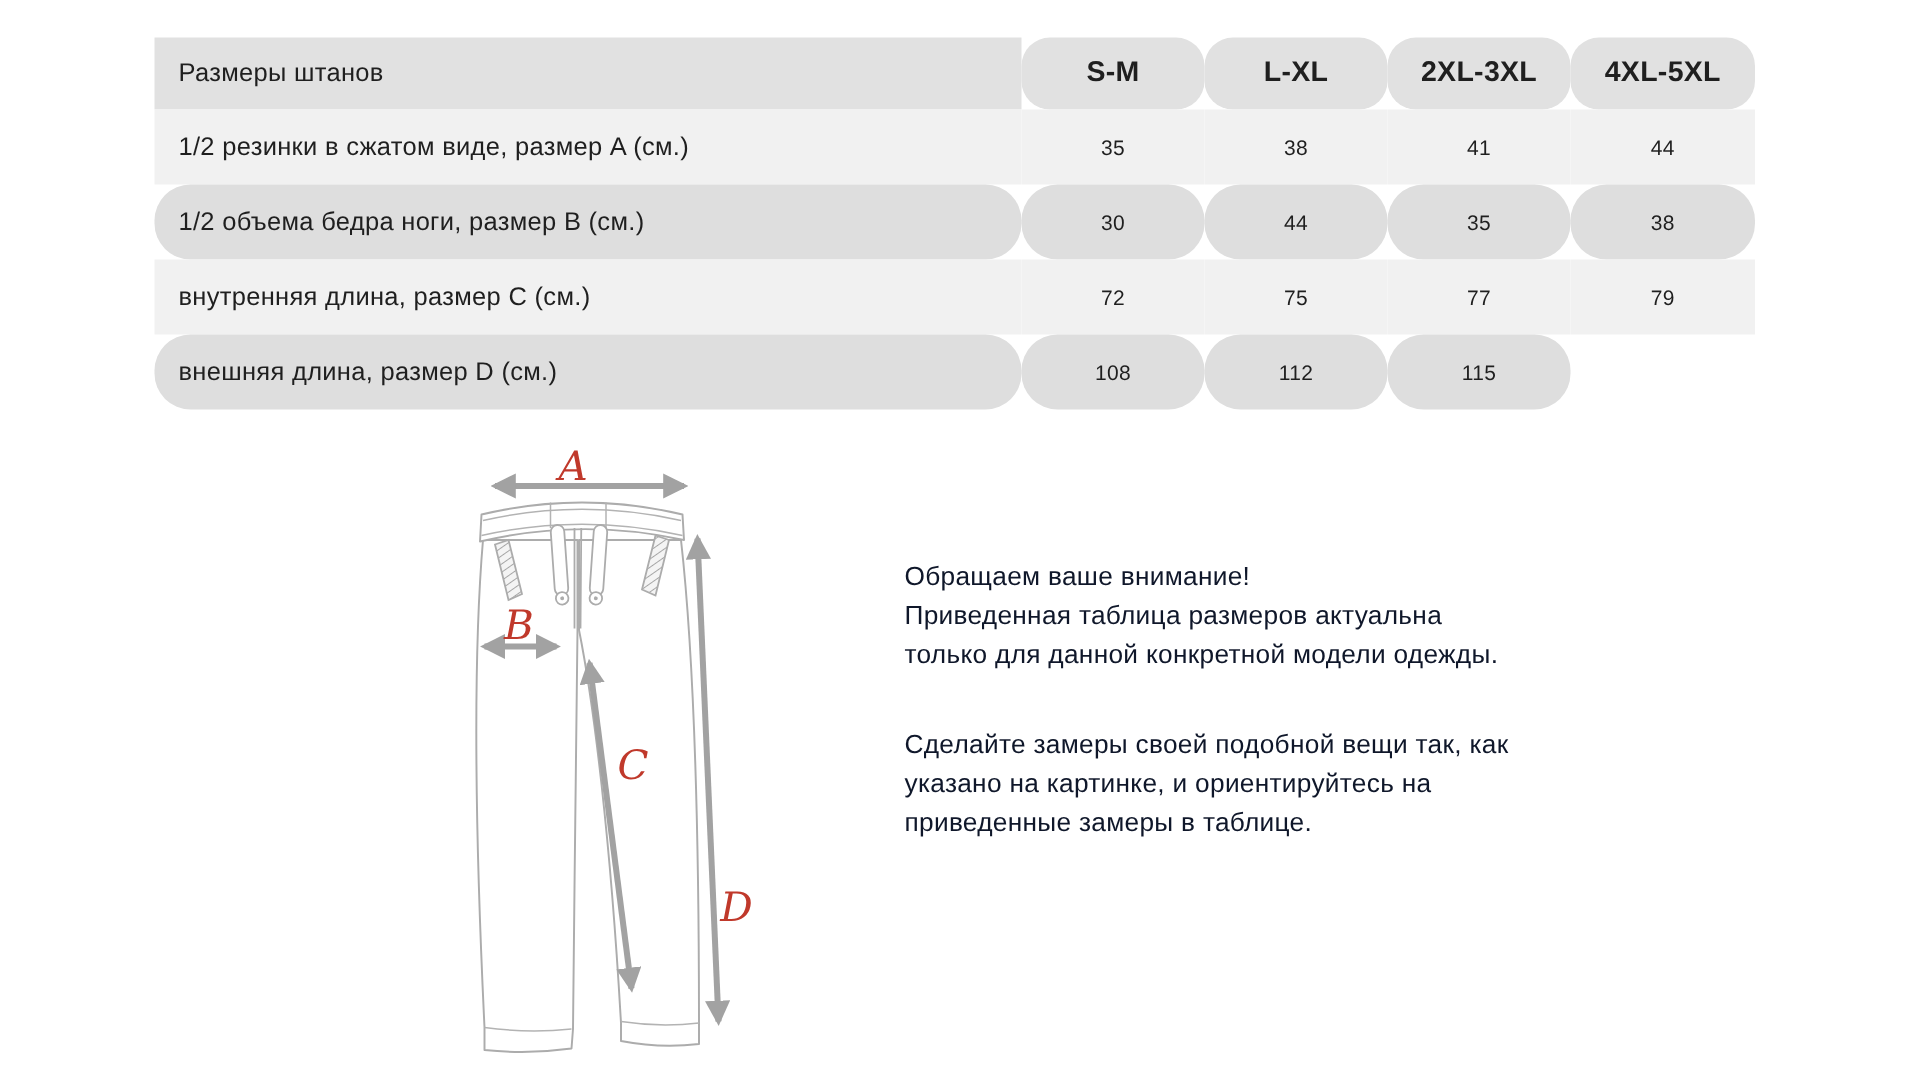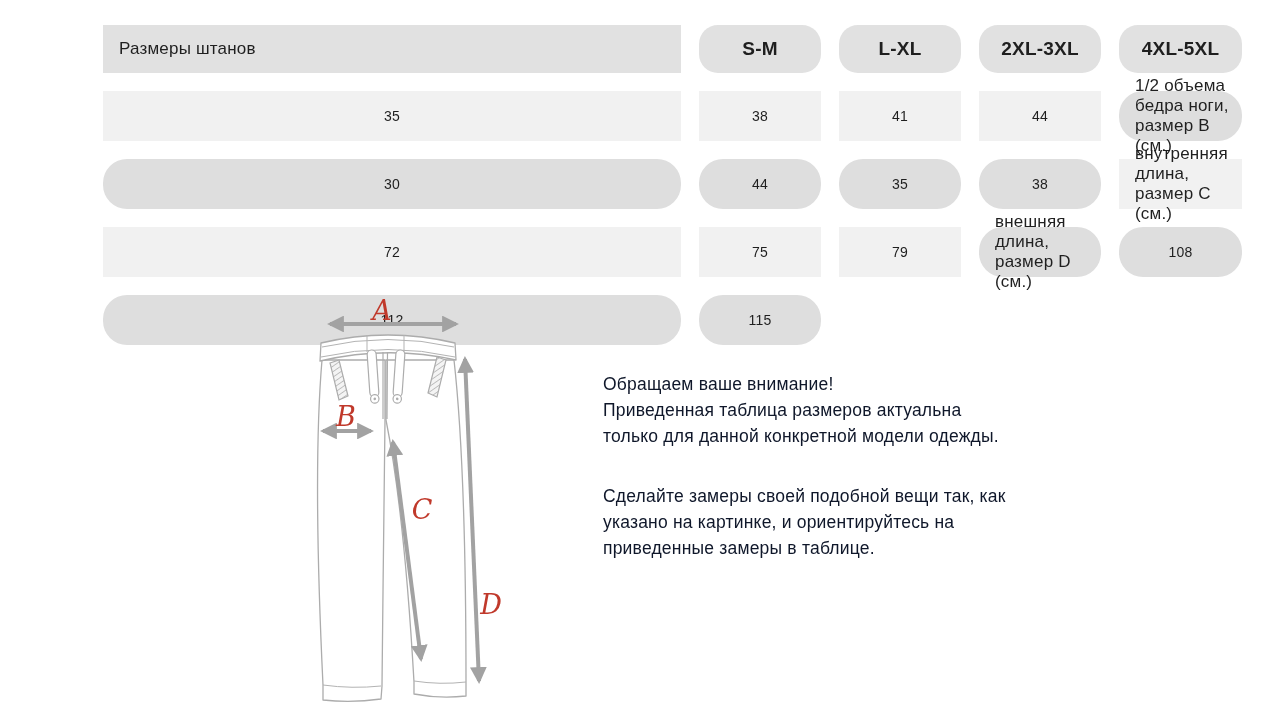--- a/index.html
+++ b/index.html
@@ -6,21 +6,21 @@
   body{width:1280px;height:720px;position:relative;overflow:hidden;
        font-family:"Liberation Sans",sans-serif;}
   .stage{position:absolute;inset:0;}
 
   
   .size-table{
     position:absolute;left:103px;top:25px;
     display:grid;
     grid-template-columns:578px 122px 122px 122px 123px;
     grid-template-rows:48px 50px 50px 50px 50px;
-    gap:18px;background:#ffffff;
+    gap:0;background:#ffffff;
   }
   .cell{display:flex;align-items:center;justify-content:center;
         color:#1f1f1f;font-size:14px;letter-spacing:0.2px;}
   .cell.left{justify-content:flex-start;padding-left:16px;font-size:17px;}
   .hd{background:#e1e1e1;}
   .hd.size{font-weight:700;font-size:19px;border-radius:19px;}
   .light{background:#f1f1f1;}
   .dark{background:#dedede;border-radius:24px;}
 
   
@@ -44,34 +44,36 @@
 <div class="stage">
 
   <div class="size-table">
 
     <div class="cell hd left">Размеры штанов</div>
     <div class="cell hd size">S-M</div>
     <div class="cell hd size">L-XL</div>
     <div class="cell hd size">2XL-3XL</div>
     <div class="cell hd size">4XL-5XL</div>
 
+    <div class="cell light left">1/2 резинки в сжатом виде, размер A (см.)</div>
     <div class="cell light">35</div>
     <div class="cell light">38</div>
     <div class="cell light">41</div>
     <div class="cell light">44</div>
 
     <div class="cell dark left">1/2 объема бедра ноги, размер B (см.)</div>
     <div class="cell dark">30</div>
     <div class="cell dark">44</div>
     <div class="cell dark">35</div>
     <div class="cell dark">38</div>
 
     <div class="cell light left">внутренняя длина, размер C (см.)</div>
     <div class="cell light">72</div>
     <div class="cell light">75</div>
+    <div class="cell light">77</div>
     <div class="cell light">79</div>
 
     <div class="cell dark left">внешняя длина, размер D (см.)</div>
     <div class="cell dark">108</div>
     <div class="cell dark">112</div>
     <div class="cell dark">115</div>
   </div>
 
   <svg class="pants" width="240" height="428" viewBox="280 292 240 428" xmlns="http://www.w3.org/2000/svg">
     <defs>

